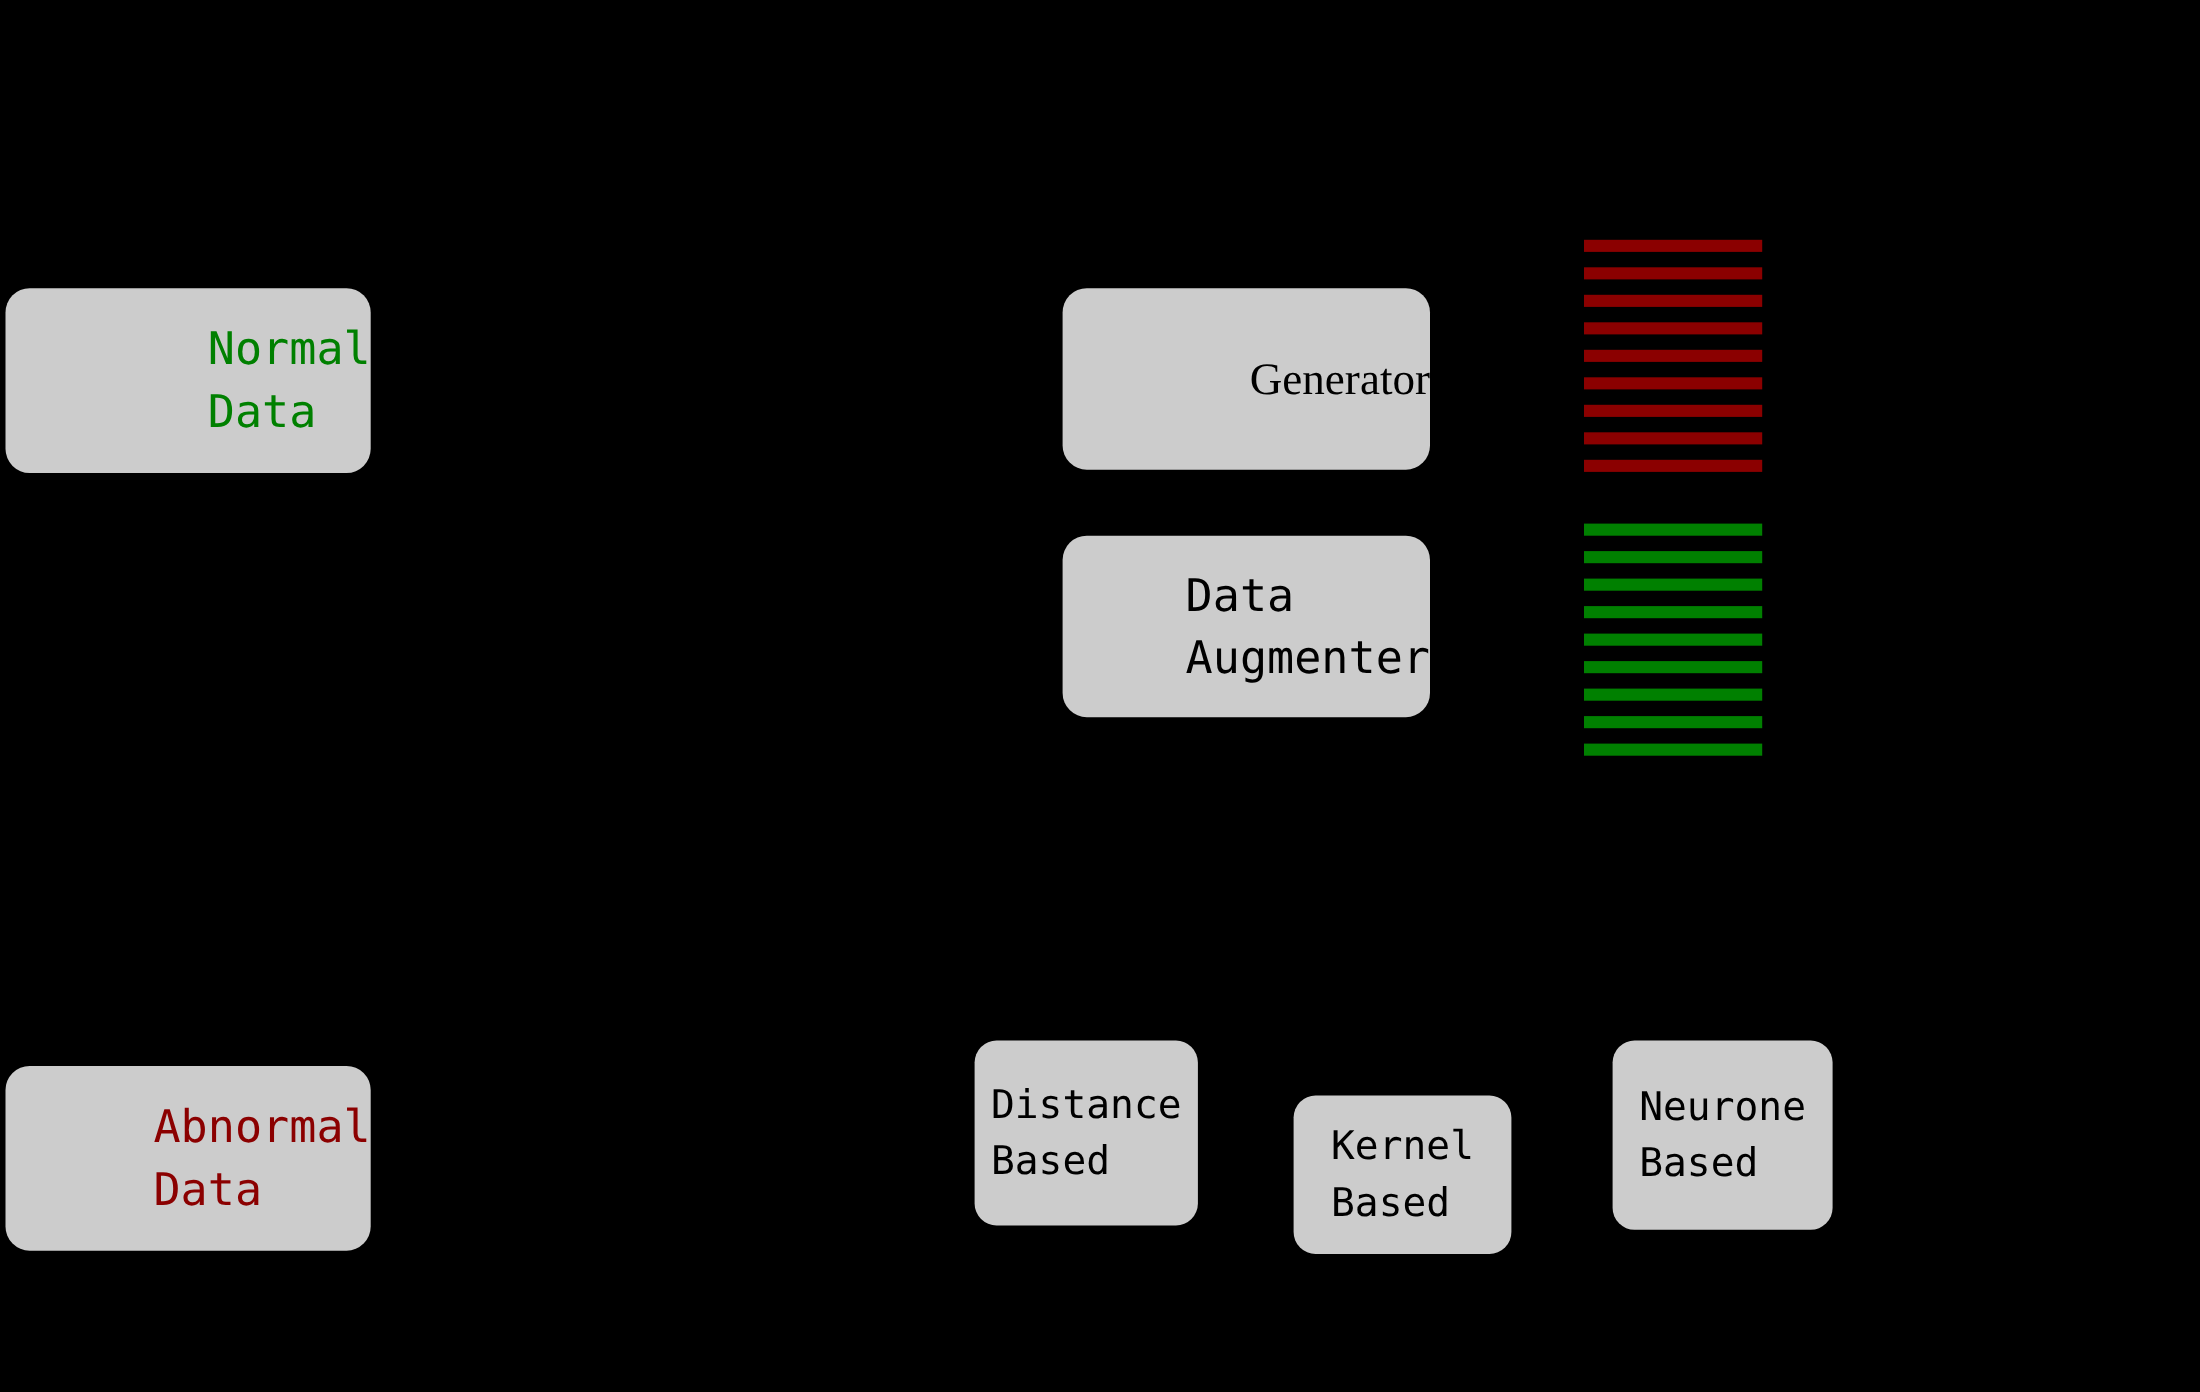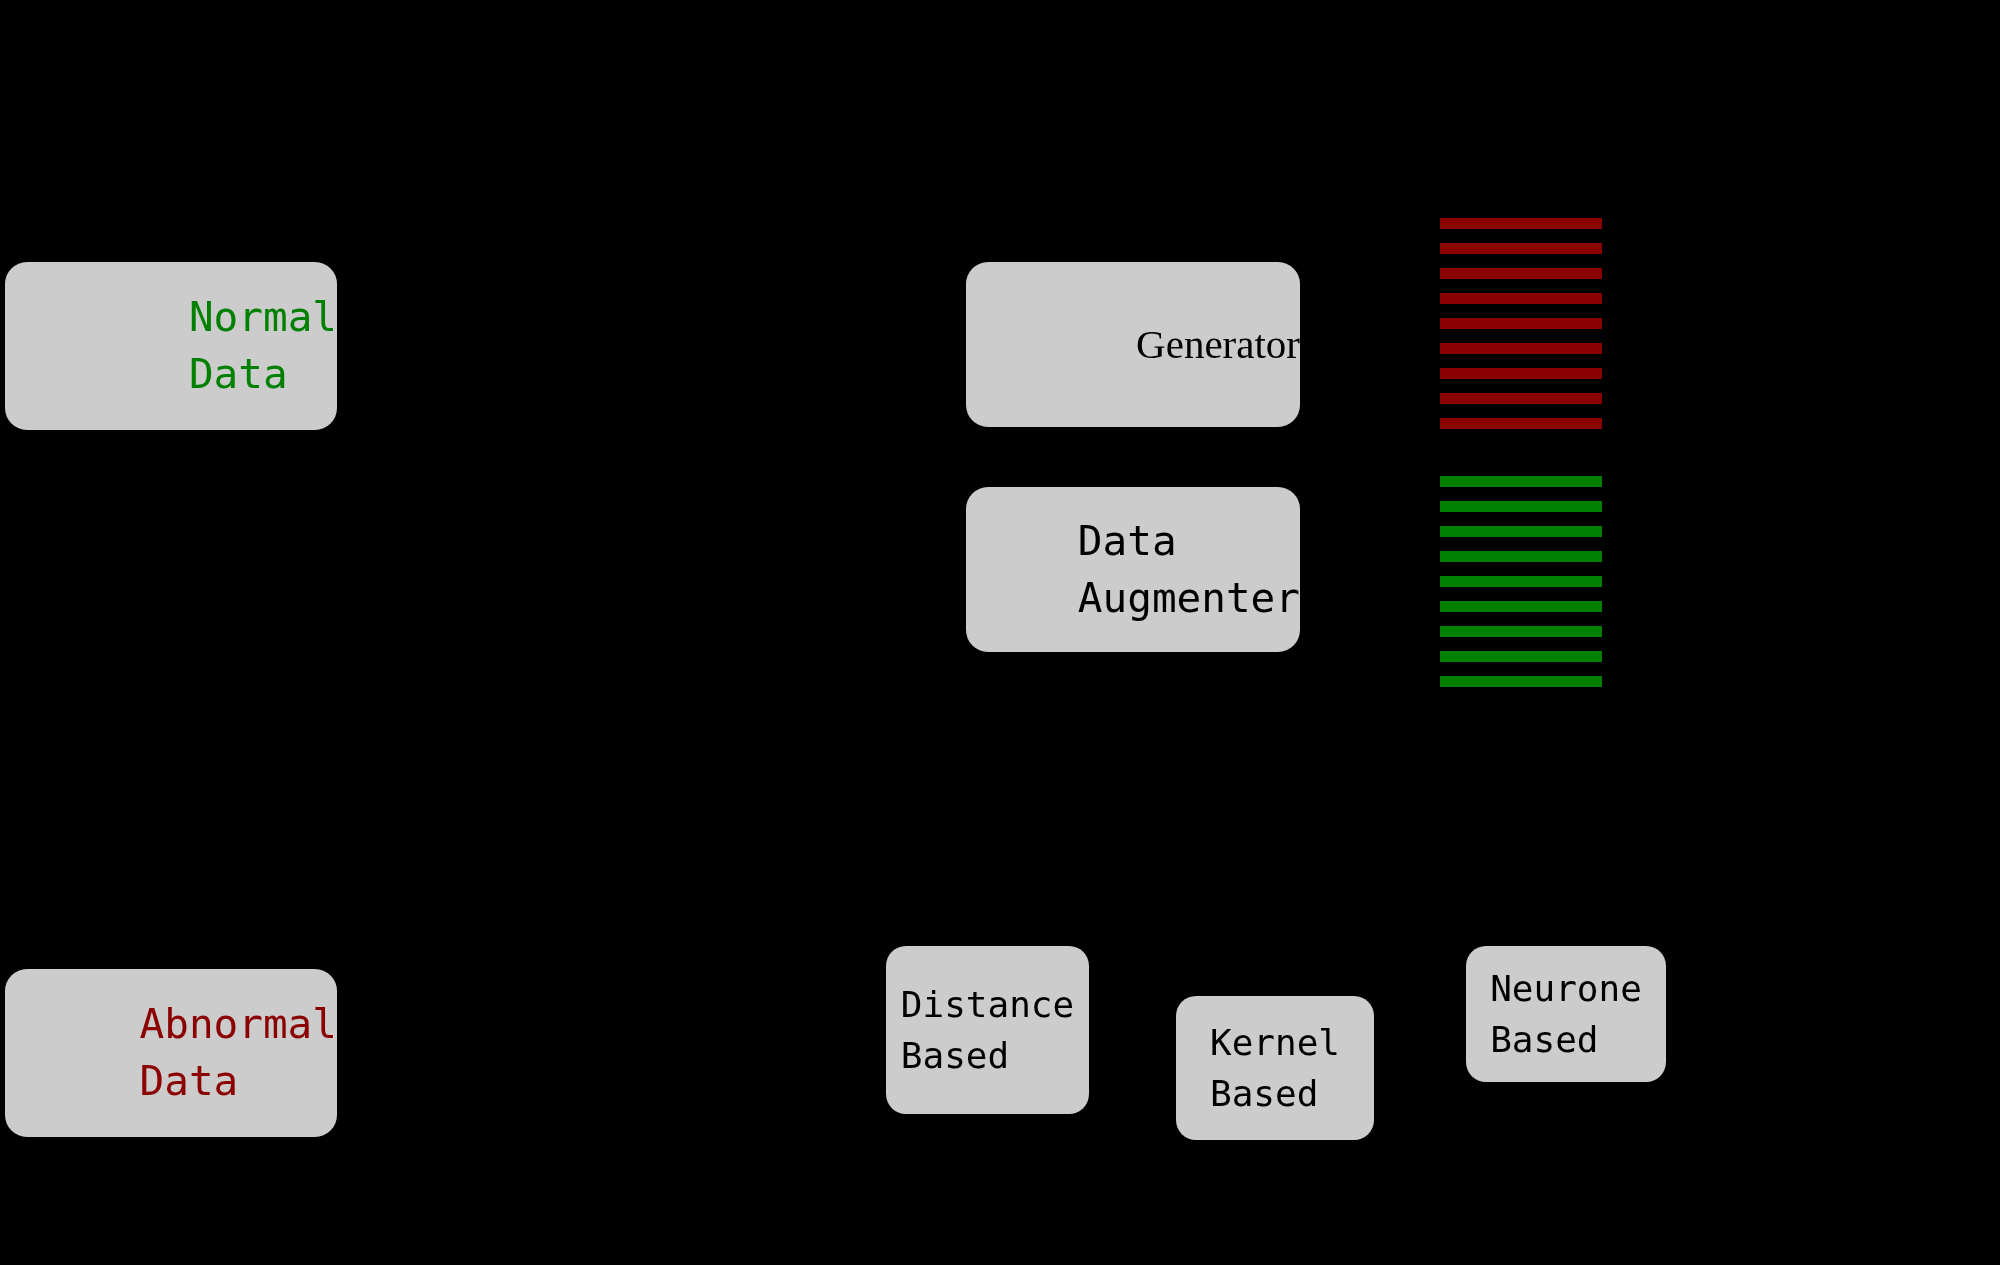--- a/index.html
+++ b/index.html
@@ -102,21 +102,21 @@
           <div class="line" style="color: rgb(0, 0, 0);">Distance</div>
           <div class="line" style="color: rgb(0, 0, 0);">Based</div>
         </div>
       </div>
       <div class="node node-detector node-kernel" style="left: 1176px; top: 996px; width: 198px; height: 144px;">
         <div>
           <div class="line" style="color: rgb(0, 0, 0);">Kernel</div>
           <div class="line" style="color: rgb(0, 0, 0);">Based</div>
         </div>
       </div>
-      <div class="node node-detector node-neurone" style="left: 1466px; top: 946px; width: 200px; height: 136px;">
+      <div class="node node-detector node-neurone" style="left: 1466px; top: 946px; width: 200px; height: 172px;">
         <div>
           <div class="line" style="color: rgb(0, 0, 0);">Neurone</div>
           <div class="line" style="color: rgb(0, 0, 0);">Based</div>
         </div>
       </div>
     </div>
   <div id="stripes">
       <div class="stripe" style="top: 0px; height: 11px; width: 162px; background: rgb(139, 0, 0);"></div>
       <div class="stripe" style="top: 25px; height: 11px; width: 162px; background: rgb(139, 0, 0);"></div>
       <div class="stripe" style="top: 50px; height: 11px; width: 162px; background: rgb(139, 0, 0);"></div>

